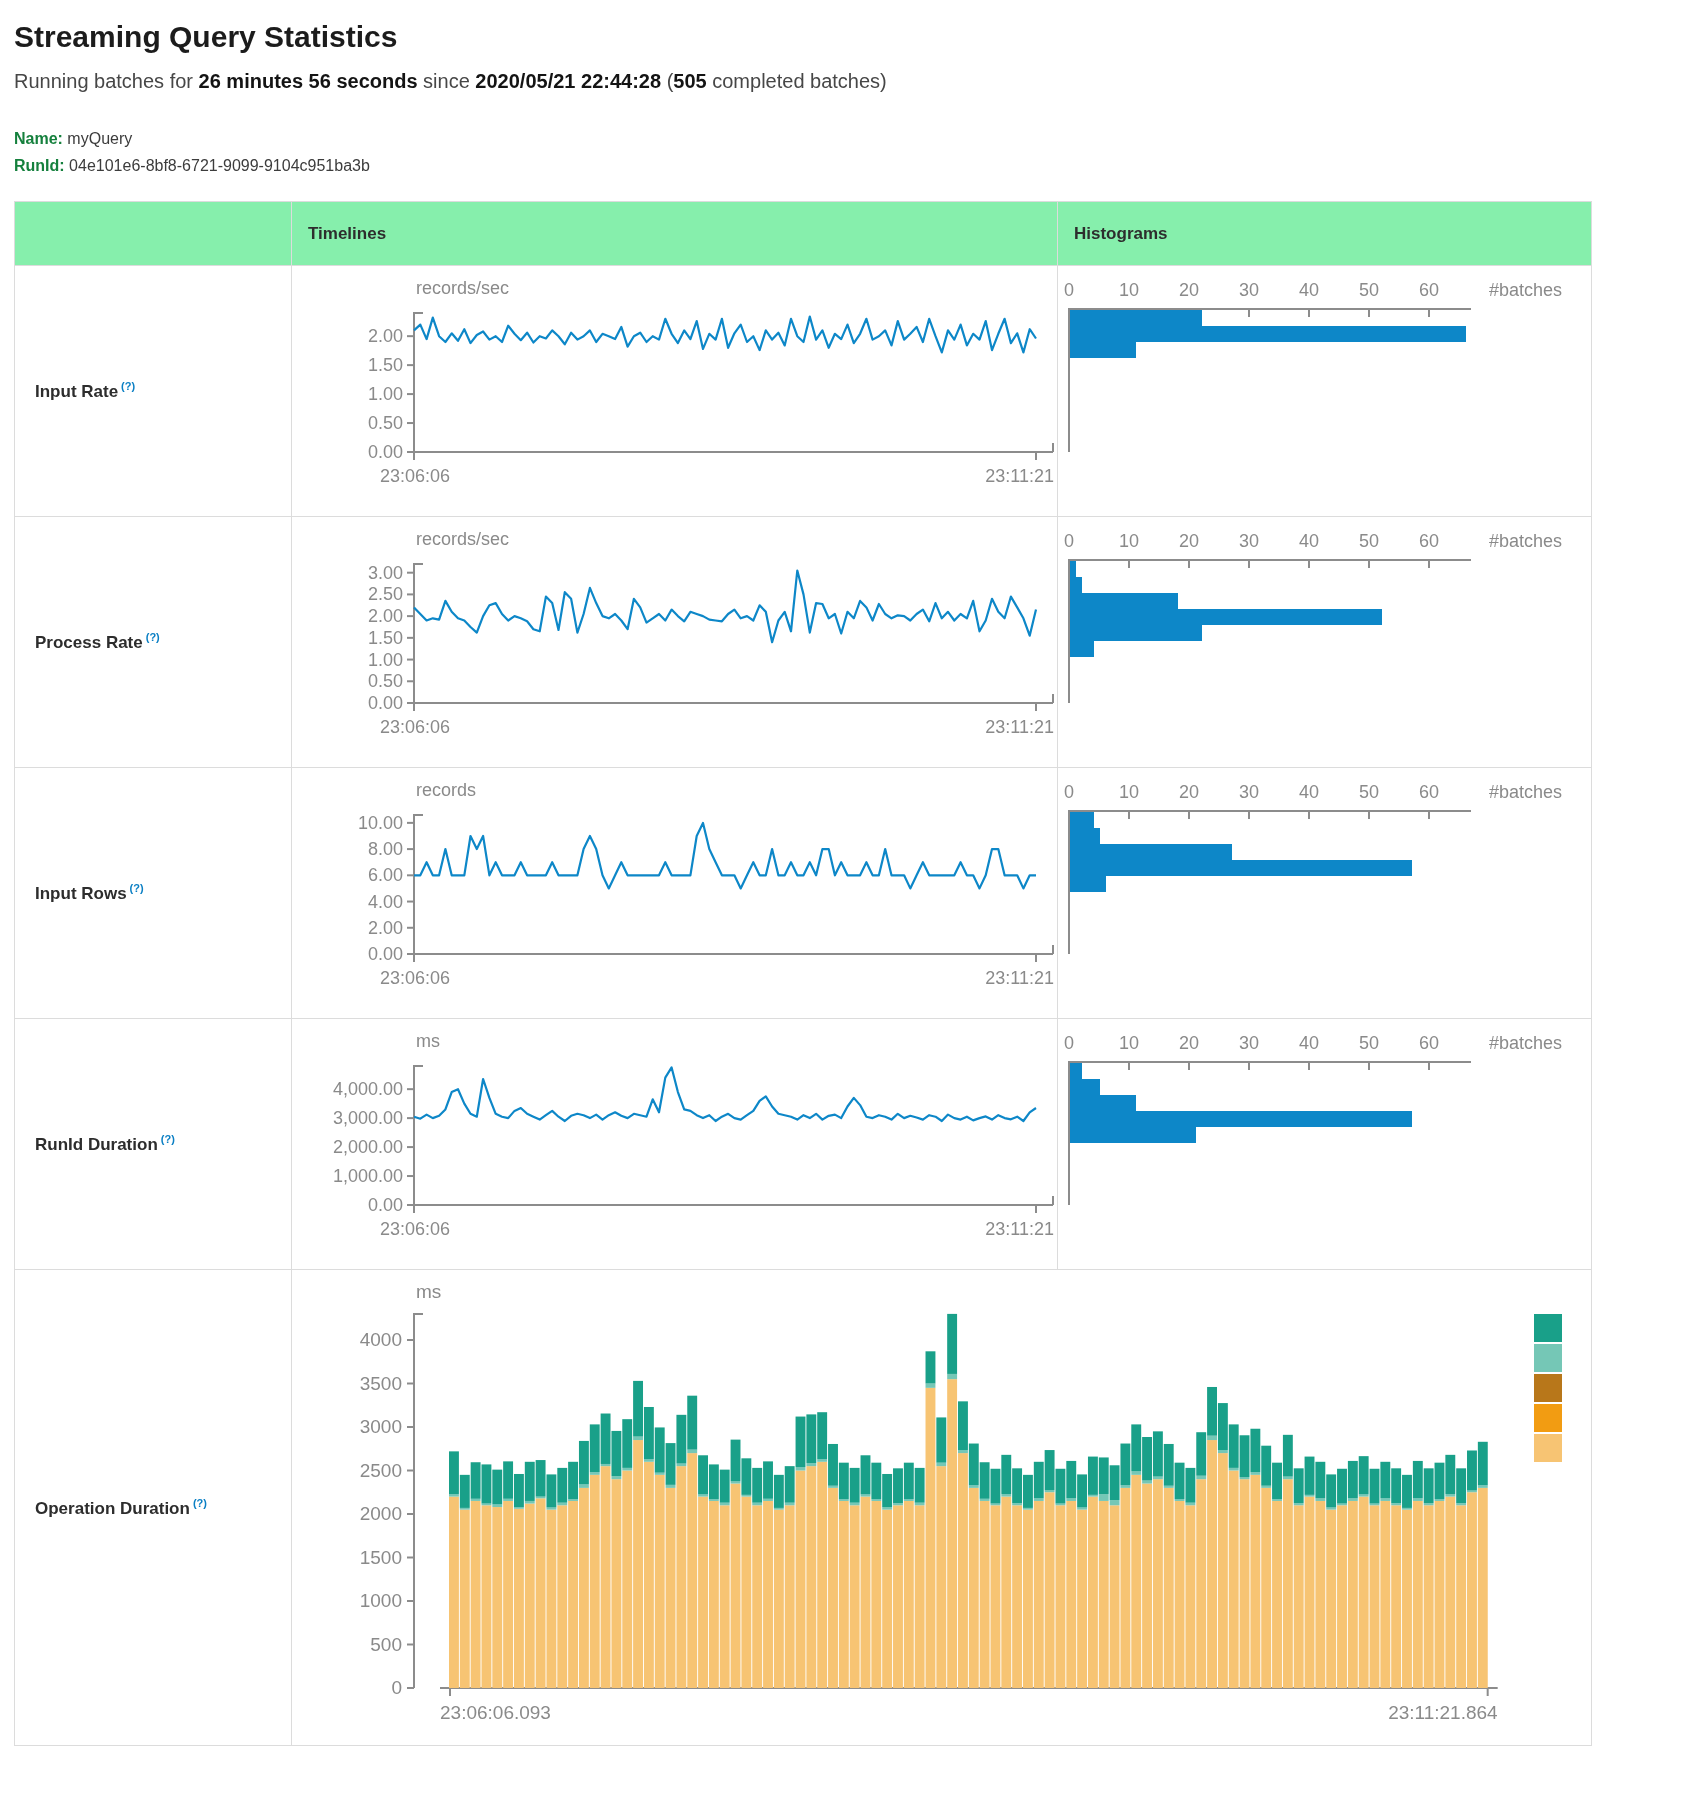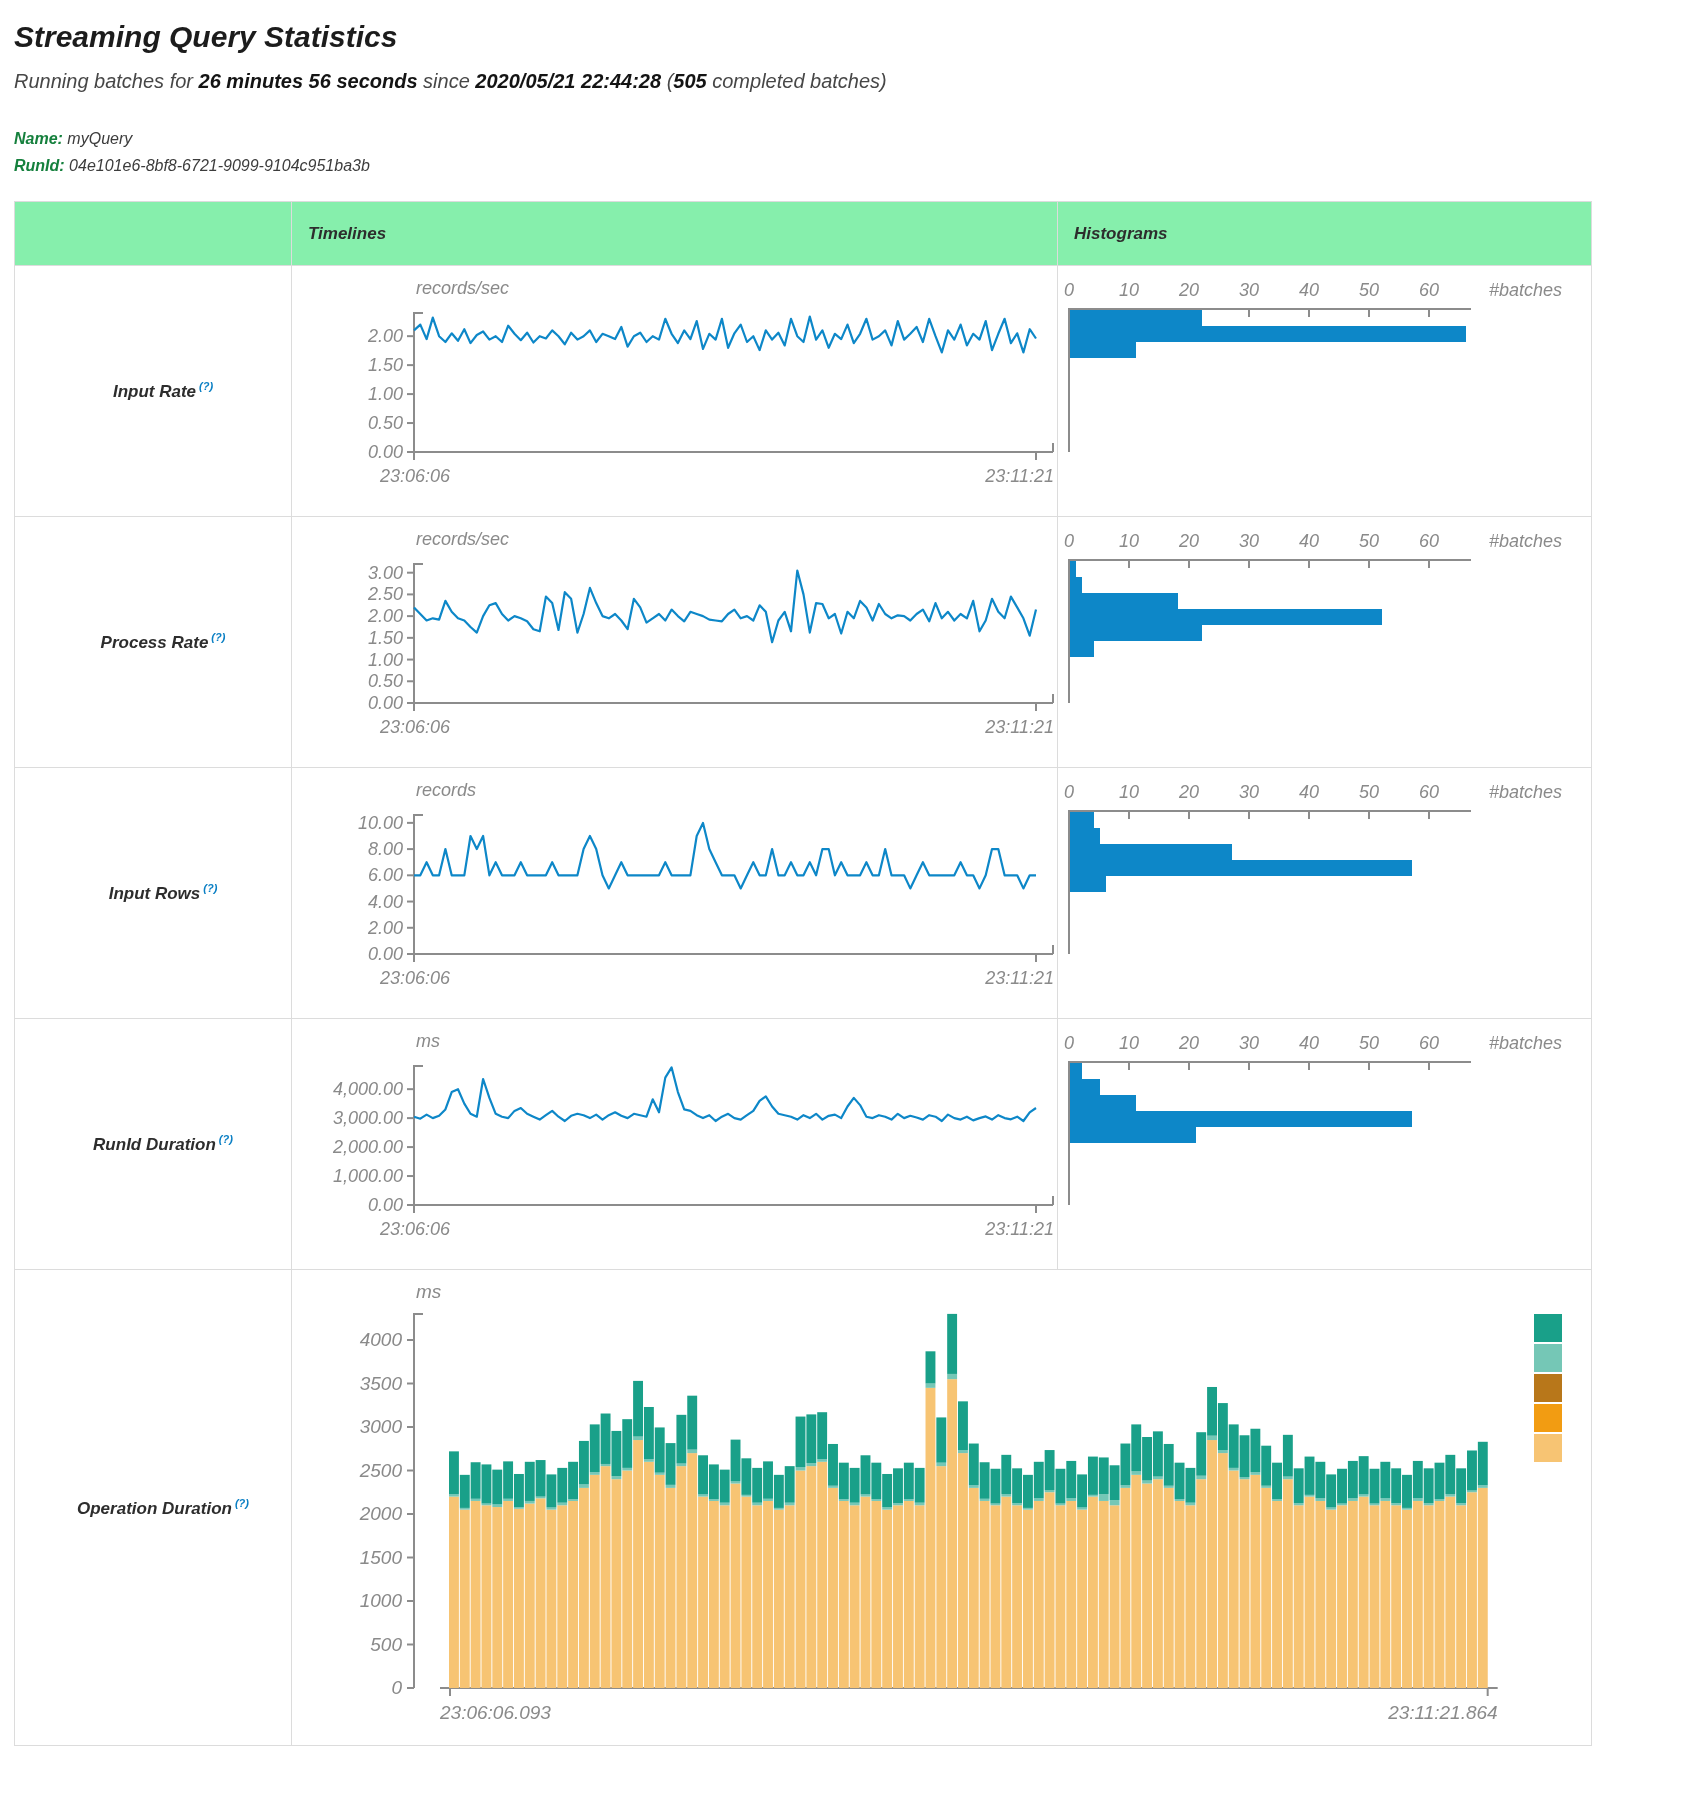--- a/index.html
+++ b/index.html
@@ -1,24 +1,24 @@
 <!DOCTYPE html>
 <html><head>
 <meta charset="utf-8">
 <style>
   html,body{margin:0;padding:0;background:#fff;}
   body{font-family:"Liberation Sans",sans-serif;color:#333;width:1693px;}
-  .page{padding:10px 2px 8px 14px;font-style:italic;}
+  .page{padding:10px 2px 8px 14px;}
   h1{font-size:30px;font-weight:bold;color:#1c1c1c;margin:10px 0 16px 0;}
   .subtitle{font-size:20px;color:#474747;margin:0 0 32px 0;}
   .subtitle b{color:#141414;}
   .meta{font-size:16px;color:#3c3c3c;margin:0 0 22px 0;line-height:27px;}
   .meta b{color:#15803d;}
   table.stats{border-collapse:collapse;table-layout:fixed;width:1577px;}
-  .stats td,.stats th{border:1px solid #dcdcdc;padding:0;vertical-align:middle;overflow:hidden;text-align:center;}
+  .stats td,.stats th{border:1px solid #dcdcdc;padding:0;vertical-align:middle;overflow:hidden;}
   .stats th{font-size:17px;font-weight:bold;color:#2d2d2d;text-align:left;padding-left:16px;height:63px;background:#86efac;}
   td.label-cell{padding-left:20px;font-weight:bold;font-size:17px;color:#2d2d2d;}
   sup.help{color:#0a7fc4;font-size:11px;font-weight:bold;margin-left:3px;}
   tr.metric-row{height:250px;}
   tr.op-row{height:475px;}
   .chart{display:block;line-height:0;}
   svg text{font-family:"Liberation Sans",sans-serif;}
 </style>
 </head>
 <body>

